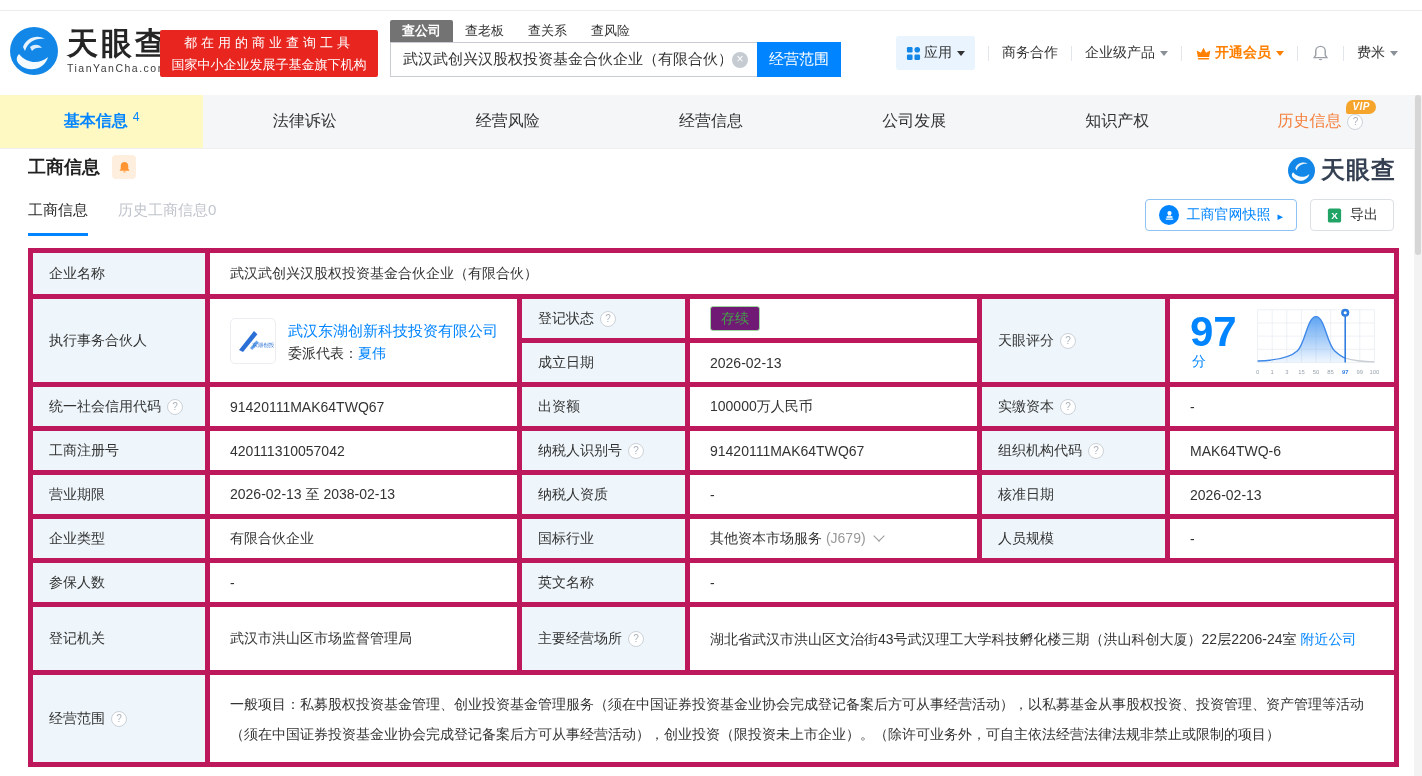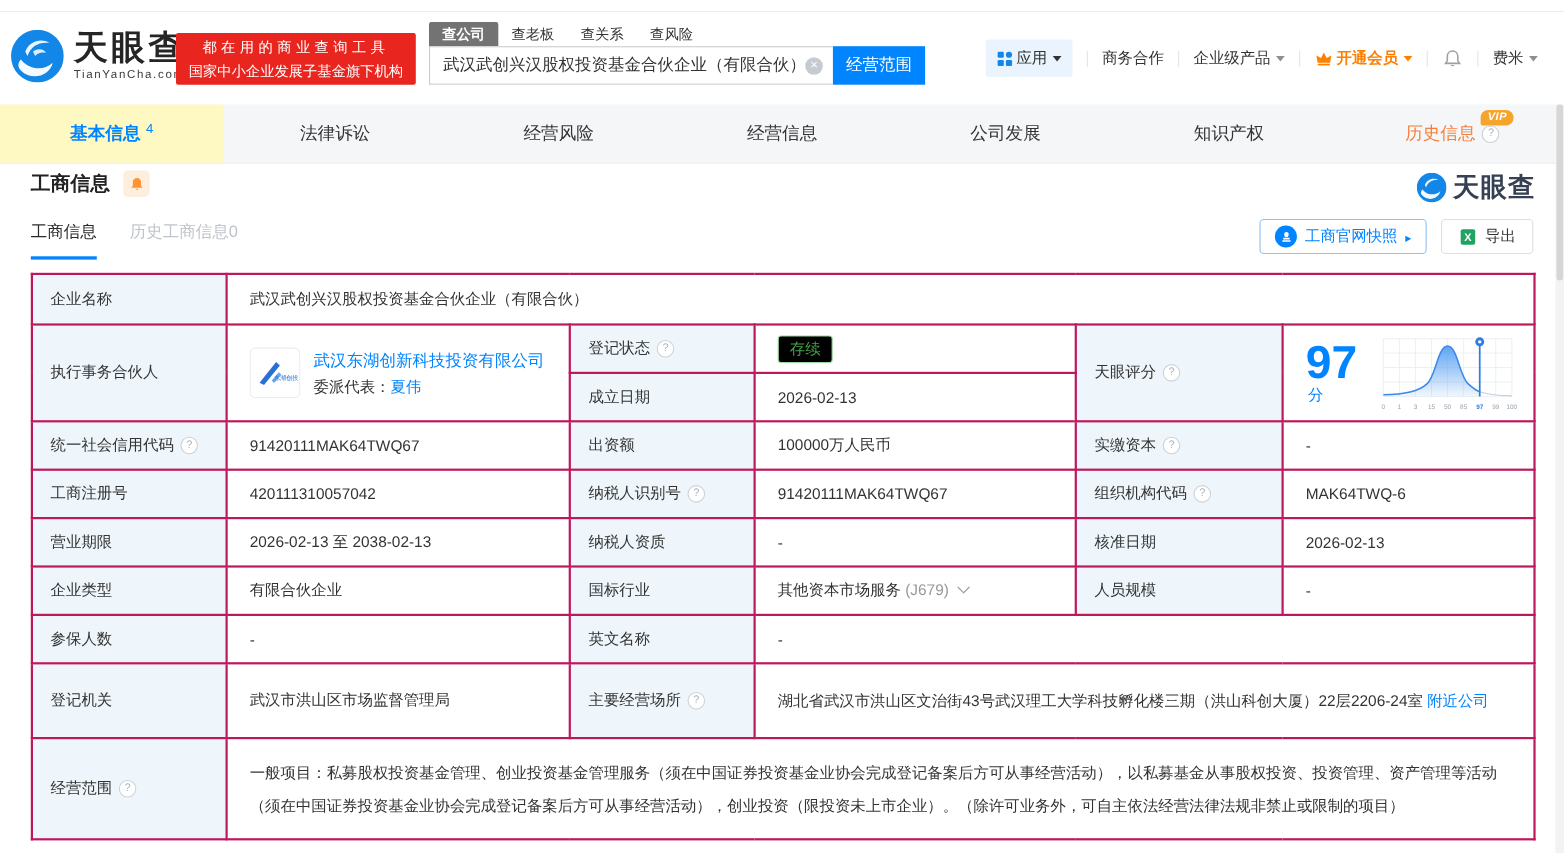--- a/index.html
+++ b/index.html
@@ -74,27 +74,27 @@
             padding:0 13px;height:32px;color:#0084ff;font-size:14px;cursor:pointer;font-family:inherit;}
   .stamp-c{width:20px;height:20px;border-radius:50%;background:#0084ff;display:flex;align-items:center;justify-content:center;}
   .stamp-c svg{width:13px;height:13px;}
   .snap-arrow::after{content:"▸";font-size:11px;color:#0084ff;}
   .btn-exp{display:flex;align-items:center;gap:7px;border:1px solid #dcdfe3;border-radius:4px;background:#fff;
            padding:0 15px;height:32px;color:#333;font-size:14px;cursor:pointer;font-family:inherit;}
   .btn-exp svg{width:17px;height:17px;}
 
   
   .biz-table{position:absolute;top:248px;left:28px;border-collapse:collapse;table-layout:fixed;width:1366px;font-size:14px;}
-  .biz-table td{border:2px solid #be185d;vertical-align:middle;}
+  .biz-table td{border:5px solid #be185d;vertical-align:middle;}
   td.lbl{background:#eef6fb;color:#333;padding:0 8px 0 16px;}
   td.lbl .lblin{display:flex;align-items:center;}
   td.val{background:#fff;color:#333;padding:0 14px 0 20px;}
   tr.h46{height:46px;} tr.h44{height:44px;} tr.h68{height:68px;} tr.h92{height:92px;}
   a.lnk{color:#0084ff;text-decoration:none;cursor:pointer;}
-  .badge-green{display:inline-block;background:#000000;border:1px solid #9fd89f;color:#44a148;
+  .badge-green{display:inline-block;background:#701a75;border:1px solid #9fd89f;color:#44a148;
                padding:2px 10px;border-radius:3px;font-size:14px;line-height:19px;}
   .partner{display:flex;align-items:center;gap:12px;padding:6px 0;}
   .p-logo{width:44px;height:44px;border:1px solid #ebedf0;border-radius:5px;background:#fff;flex:none;}
   .p-name{font-size:15px;line-height:24px;}
   .p-rep{font-size:14px;color:#333;margin-top:2px;}
   .gray{color:#999;}
   .chev{display:inline-block;width:7px;height:7px;border-right:1.4px solid #999;border-bottom:1.4px solid #999;
         transform:rotate(45deg);margin-left:6px;vertical-align:3px;}
   .score-cell{display:flex;align-items:center;gap:10px;padding:4px 0;}
   .score-num{font-size:42px;font-weight:bold;color:#0084ff;line-height:1;}

